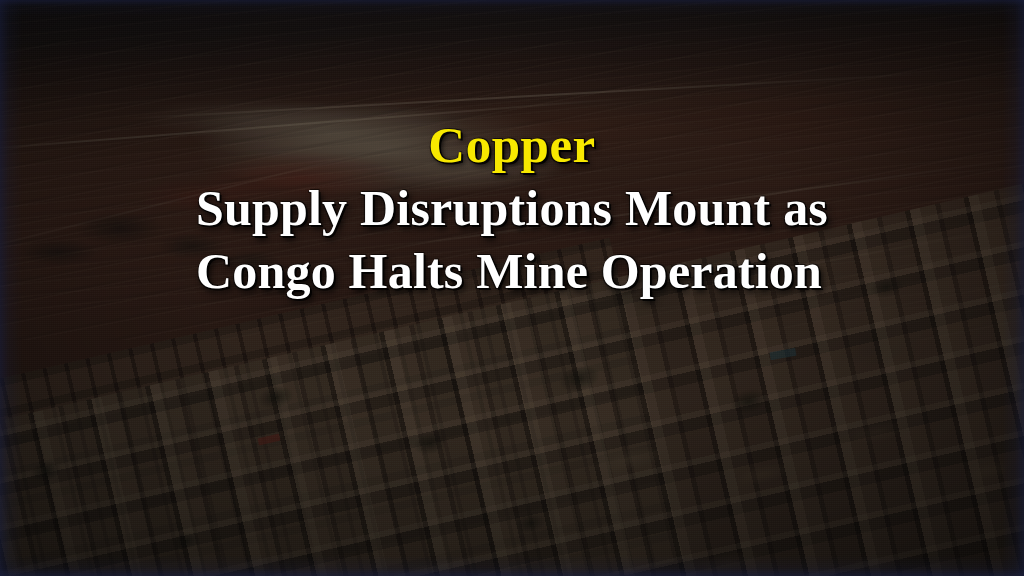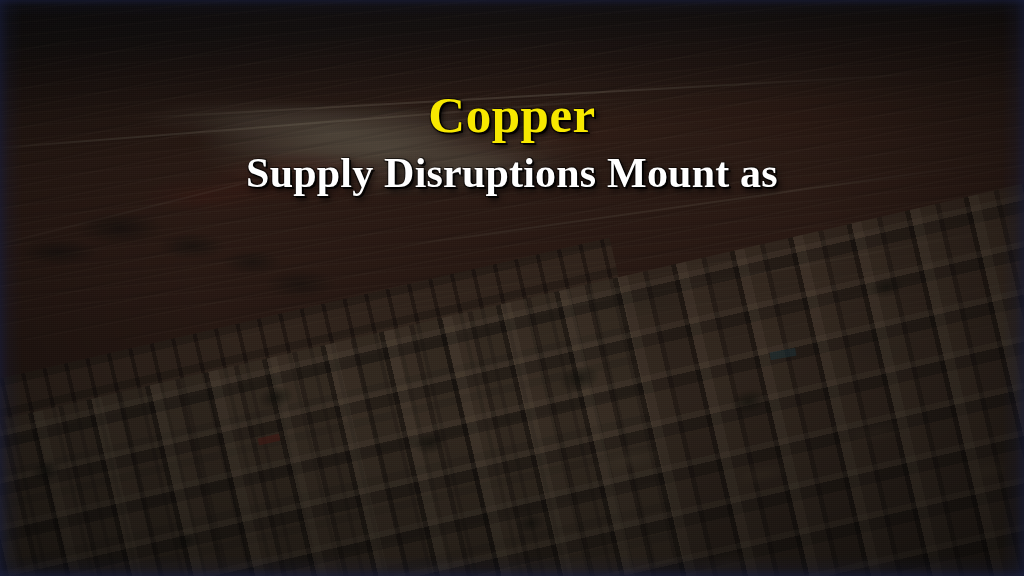--- a/index.html
+++ b/index.html
@@ -258,21 +258,21 @@
   }
 
   
   .overlay {
     position: absolute;
     inset: 0;
     display: flex;
     flex-direction: column;
     align-items: center;
     justify-content: flex-start;
-    padding-top: 90px;
+    padding-top: 120px;
     box-sizing: border-box;
   }
 
   .kicker {
     font-size: 51px;
     font-weight: bold;
     line-height: 1.0;
     letter-spacing: .5px;
     color: #f7e800;
     text-shadow:
@@ -281,21 +281,21 @@
       1px -1px 0 rgba(0,0,0,.6),
       3px 3px 5px rgba(0,0,0,.75);
     margin: 0 0 6px 0;
     white-space: nowrap;
   }
 
   .headline {
     margin: 0;
     text-align: left;
     color: #ffffff;
-    font-size: 42px;
+    font-size: 50px;
     font-weight: bold;
     line-height: 1.255;
     letter-spacing: .2px;
     text-shadow:
       2px 2px 0 rgba(0,0,0,.8),
      -1px  1px 0 rgba(0,0,0,.55),
       1px -1px 0 rgba(0,0,0,.55),
       3px 4px 6px rgba(0,0,0,.8);
   }
   .headline .hl-line {
@@ -341,17 +341,18 @@
     <div class="layer l-grain"></div>
     <div class="layer l-bluecast"></div>
   </div>
 
   <div class="overlay">
 
     <div class="kicker">Copper</div>
 
     <h1 class="headline">
       <span class="hl-line">Supply Disruptions Mount as</span>
+      <span class="hl-line">Congo Halts Mine Operation</span>
     </h1>
 
   </div>
 
 </div>
 
 </body></html>

